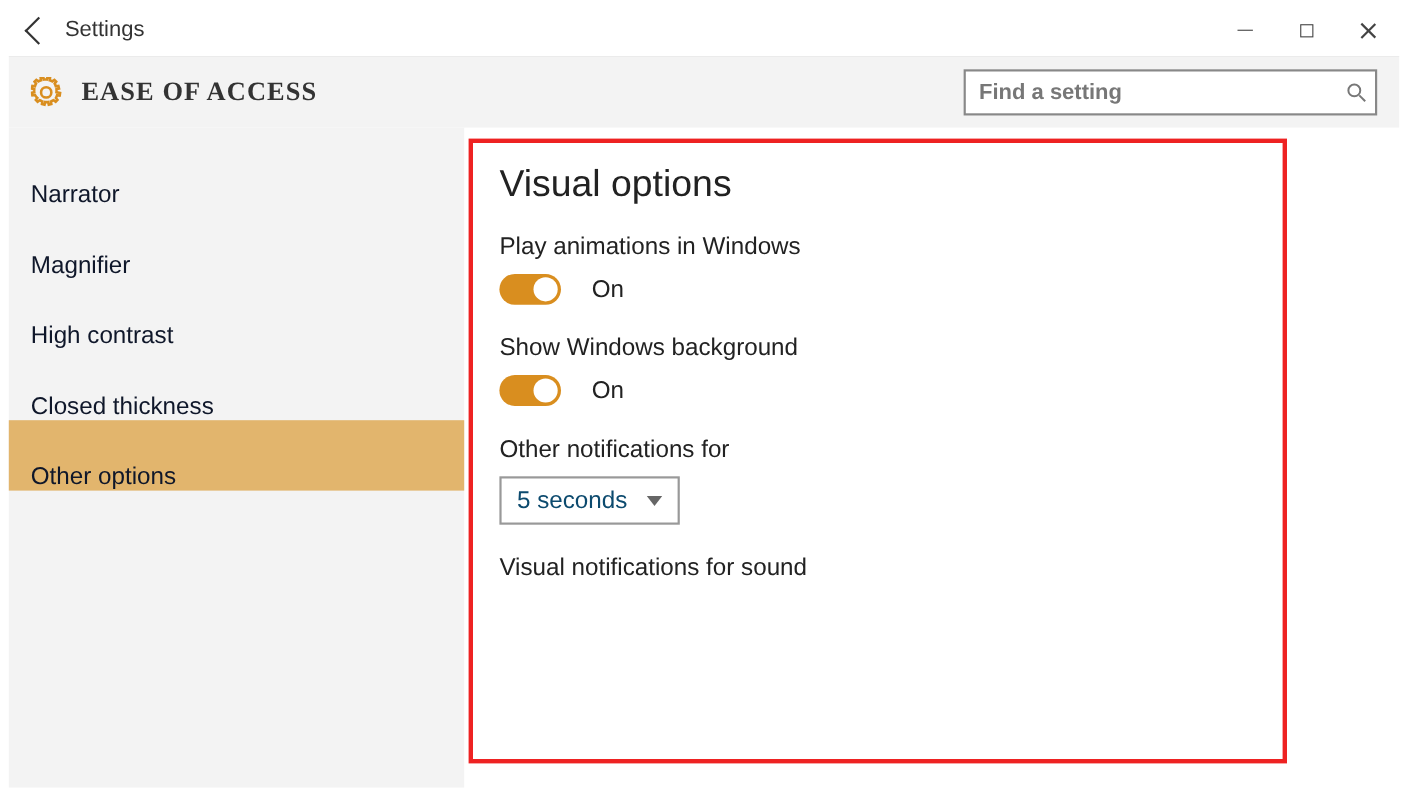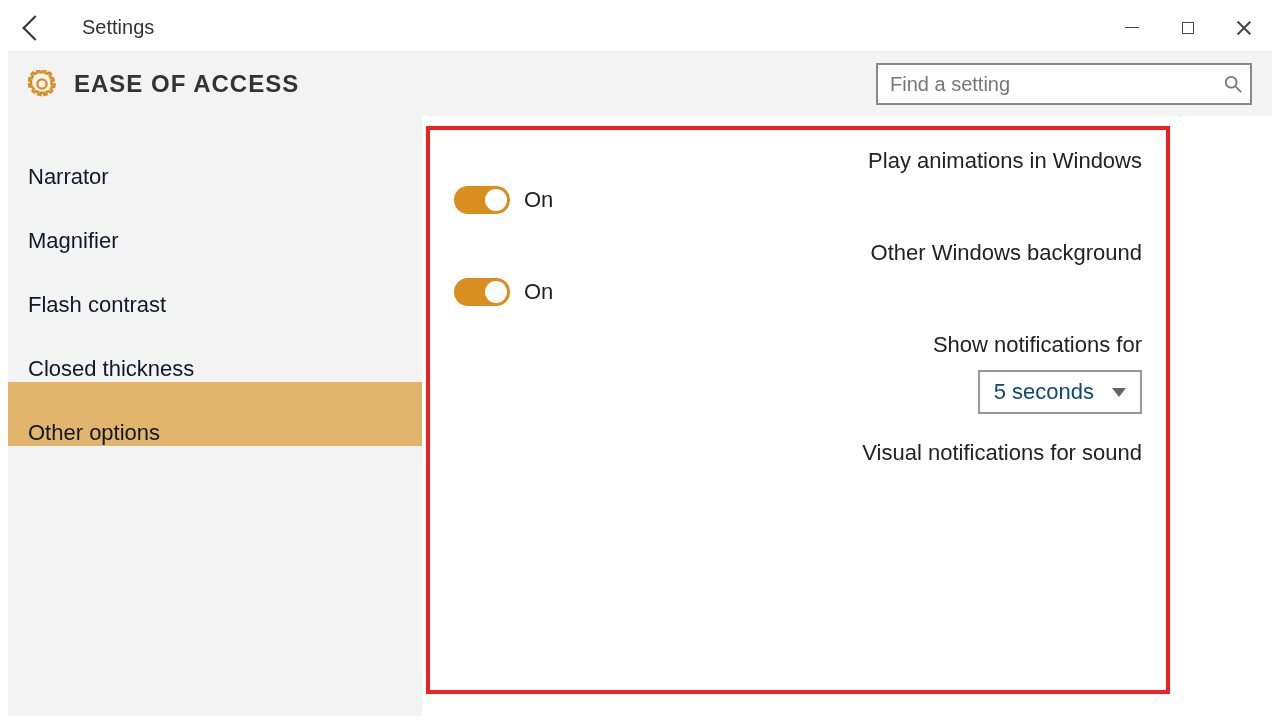--- a/index.html
+++ b/index.html
@@ -3,56 +3,56 @@
 <meta charset="utf-8">
 <style>
   * { box-sizing: border-box; margin: 0; padding: 0; font-family: "Segoe UI", Arial, sans-serif; }
   html, body { width: 1280px; height: 720px; overflow: hidden; background: #fff; }
   .window { width: 1264px; height: 712px; margin: 4px 8px; background: #fff; position: relative; }
 
   
   .titlebar { display:flex; align-items:center; height:48px; border-bottom:1px solid #e9e9e9; position:relative; }
   .back-btn { width:48px; height:48px; display:flex; align-items:center; justify-content:center; cursor:pointer; }
   .back-arrow { width:18px; height:18px; border-left:2.5px solid #333; border-bottom:2.5px solid #333; transform: rotate(45deg); margin-left:6px; }
-  .title { font-size:20px; color:#333; margin-left:26px; }
+  .title { font-size:20px; color:#333; margin-left:3px; }
   .win-controls { margin-left:auto; display:flex; }
   .win-btn { width:56px; height:48px; display:flex; align-items:center; justify-content:center; cursor:pointer; }
   .win-min { width:14px; height:0; border-top:1.5px solid #444; }
   .win-max { width:12px; height:12px; border:1.5px solid #444; }
   .win-close { position:relative; width:16px; height:16px; }
   .win-close::before, .win-close::after { content:""; position:absolute; left:7px; top:-1px; width:1.5px; height:18px; background:#444; }
   .win-close::before { transform: rotate(45deg); }
   .win-close::after { transform: rotate(-45deg); }
 
   
   .header { display:flex; align-items:center; height:64px; background:#f3f3f3; padding:0 20px; }
   .gear { width:28px; height:28px; margin-right:18px; }
   .gear svg { width:28px; height:28px; }
-  .header-title { font-size:24px; font-weight:600; letter-spacing:1px; color:#333; }
+  .header-title { font-size:24px; font-weight:600; letter-spacing:1px; color:#333;font-family:Liberation Serif, serif; }
   .search-wrap { margin-left:auto; position:relative; }
-  .search { width:376px; height:42px; border:2px solid #888; background:#fff; font-size:20px; padding:0 40px 0 12px; color:#4d7c0f; }
+  .search { width:376px; height:42px; border:2px solid #888; background:#fff; font-size:20px; padding:0 40px 0 12px; color:#4d7c0f;font-weight:bold; }
   .search::placeholder { color:#777; }
   .search-icon { position:absolute; right:10px; top:50%; transform:translateY(-50%); width:18px; height:18px; pointer-events:none; }
   .search-icon svg circle { fill:none; stroke:#777; stroke-width:2; }
   .search-icon svg line { stroke:#777; stroke-width:2; }
 
   
   .body { display:flex; height:600px; }
   .sidebar { width:414px; background:#f3f3f3; padding-top:10px; }
   .side-item { height:64px; display:flex; align-items:flex-end; padding-left:20px; font-size:22px; color:#0f172a; cursor:pointer; }
   .side-item.selected { background:#e2b56d; }
 
   .main { flex:1; position:relative; }
   .highlight-box { position:absolute; left:4px; top:10px; width:744px; height:568px; border:4px solid #e22; padding:18px 24px 10px 24px; }
 
   .section-title { font-size:34px; font-weight:400; color:#222; margin-bottom:24px; }
   .setting-label { font-size:22px; color:#222; margin-bottom:12px; }
-  .setting-block { margin-bottom:26px;text-align:right; }
+  .setting-block { margin-bottom:26px; }
 
-  .toggle-row { display:flex; align-items:center; gap:14px; }
+  .toggle-row { display:flex; align-items:center; gap:28px; }
   .toggle { width:56px; height:28px; border-radius:14px; background:#d98e1f; position:relative; cursor:pointer; }
   .toggle .knob { position:absolute; top:3px; right:3px; width:22px; height:22px; border-radius:50%; background:#fff; }
   .toggle-state { font-size:22px; color:#222; }
 
   .select-box { height:44px; border:2px solid #999; background:#fff; display:inline-flex; align-items:center; padding:0 14px; gap:18px; font-size:22px; color:#0c4a6e; cursor:pointer; }
   .chevron { width:0; height:0; border-left:7px solid transparent; border-right:7px solid transparent; border-top:9px solid #666; }
 
   .cursor-row { display:flex; align-items:center; gap:22px; margin-top:4px; }
   .cursor-preview { width:48px; height:40px; border:2px solid #bbb; display:flex; align-items:center; justify-content:center; background:#fff; }
   .cursor-preview .caret { width:2px; height:24px; background:#222; }
@@ -104,56 +104,57 @@
   <div class="body">
 
     <div class="sidebar">
       <div class="side-item">
           <span>Narrator</span>
         </div>
       <div class="side-item">
           <span>Magnifier</span>
         </div>
       <div class="side-item">
-          <span>Flash contrast</span>
+          <span>High contrast</span>
         </div>
       <div class="side-item">
           <span>Closed thickness</span>
         </div>
       <div class="side-item selected">
           <span>Other options</span>
         </div>
     </div>
 
     <div class="main">
       <div class="highlight-box">
 
+        <div class="section-title">Visual options</div>
 
         <div class="setting-block">
           <div class="setting-label">Play animations in Windows</div>
           <div class="toggle-row">
             <div class="toggle">
                 <div class="knob"></div>
               </div>
             <div class="toggle-state">On</div>
           </div>
         </div>
 
         <div class="setting-block">
-          <div class="setting-label">Other Windows background</div>
+          <div class="setting-label">Show Windows background</div>
           <div class="toggle-row">
             <div class="toggle">
                 <div class="knob"></div>
               </div>
             <div class="toggle-state">On</div>
           </div>
         </div>
 
         <div class="setting-block">
-          <div class="setting-label">Show notifications for</div>
+          <div class="setting-label">Other notifications for</div>
           <div class="select-box">
             <span>5 seconds</span>
             <span class="chevron"></span>
           </div>
         </div>
 
 
         <div class="setting-block" style="margin-bottom:5px">
           <div class="setting-label">Visual notifications for sound</div>
         </div>

